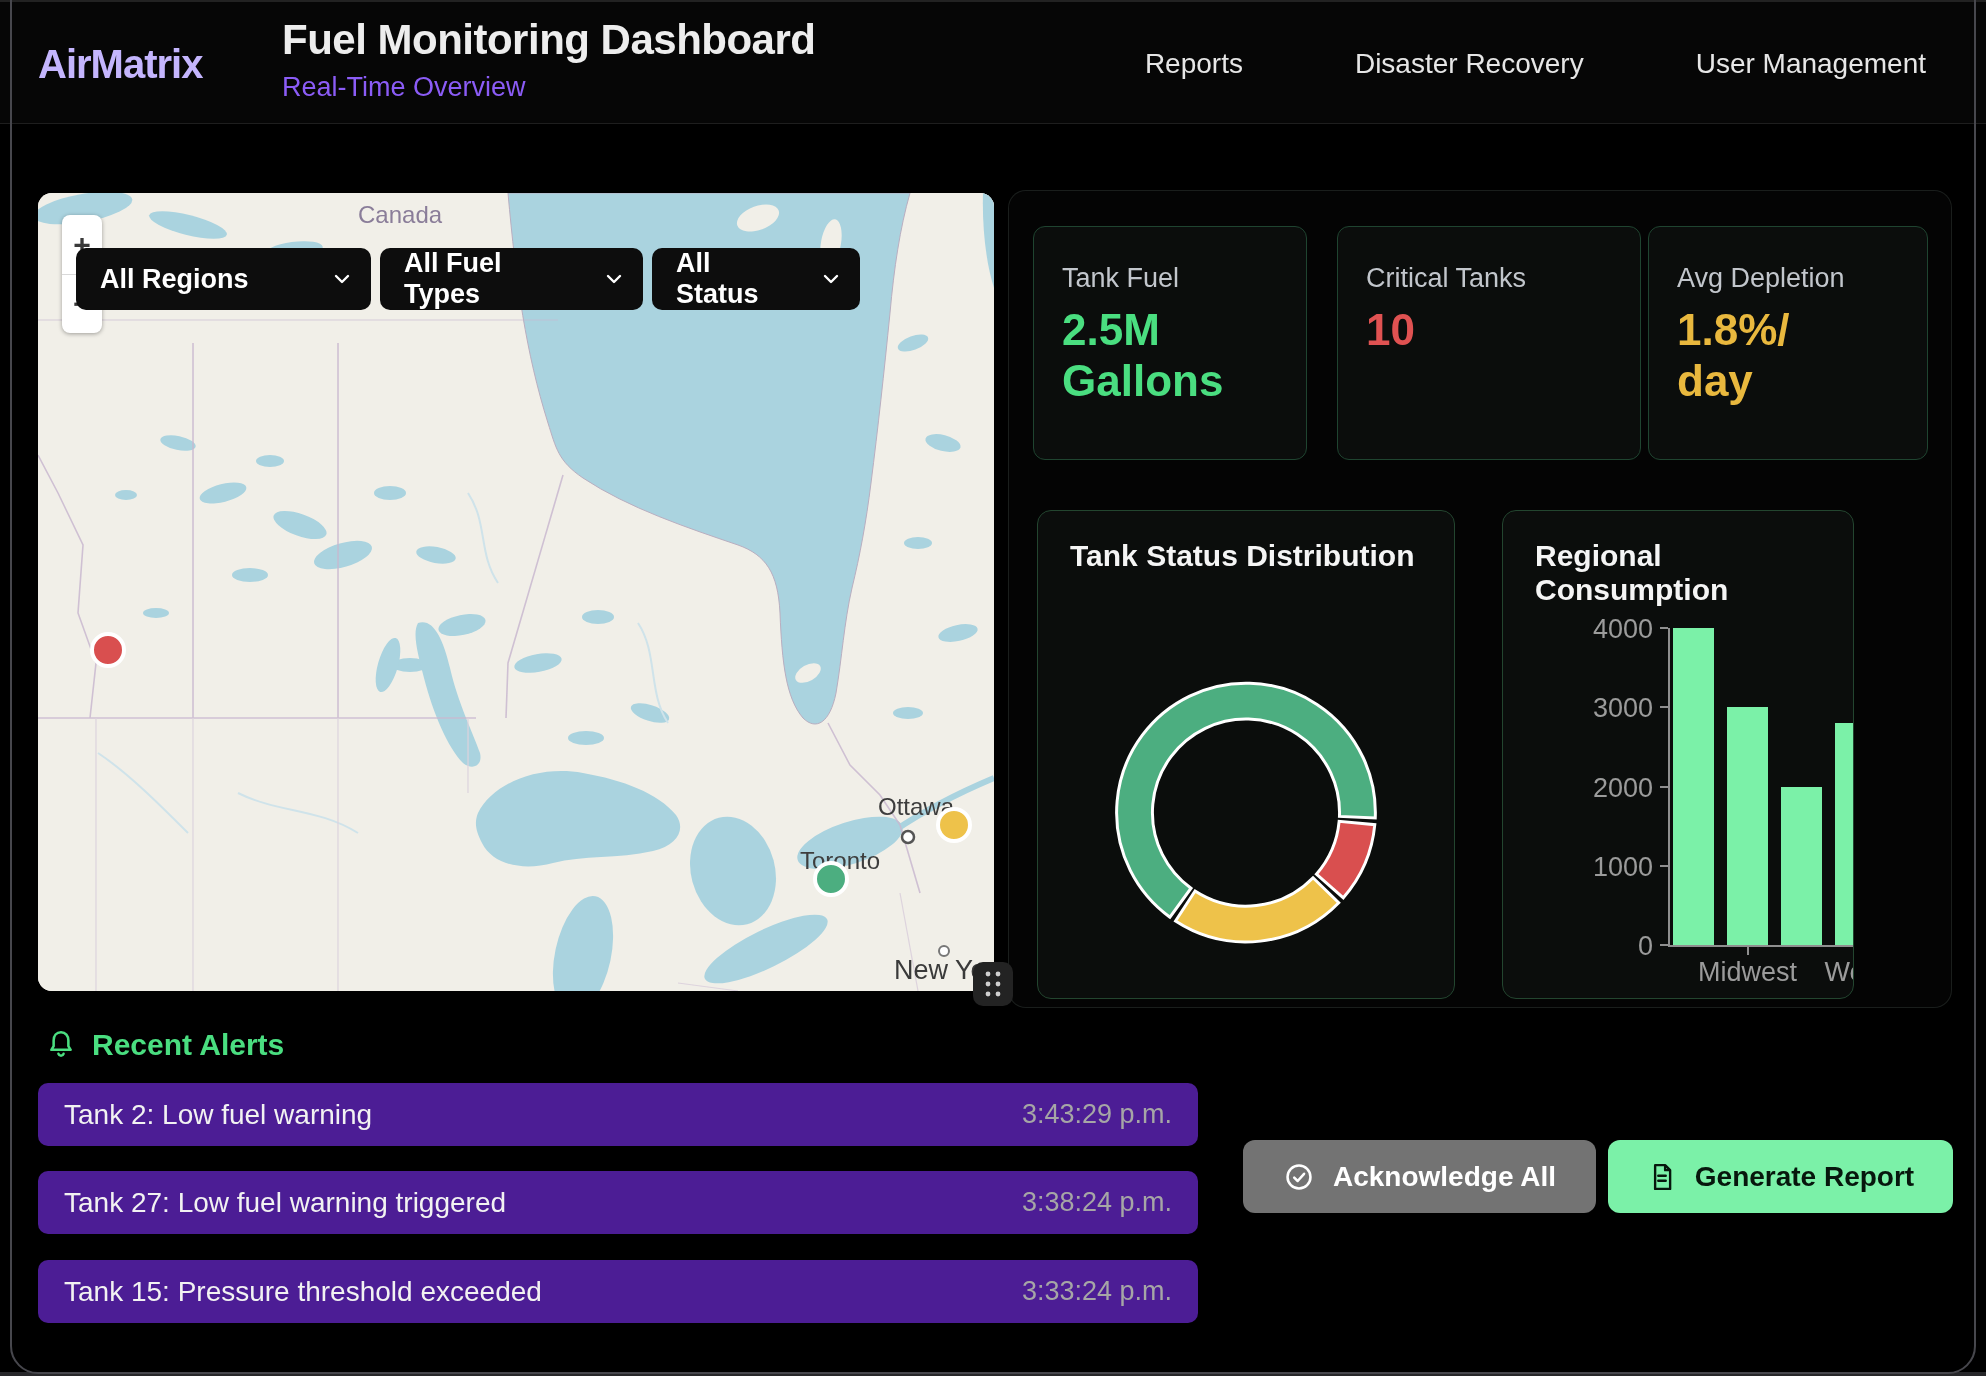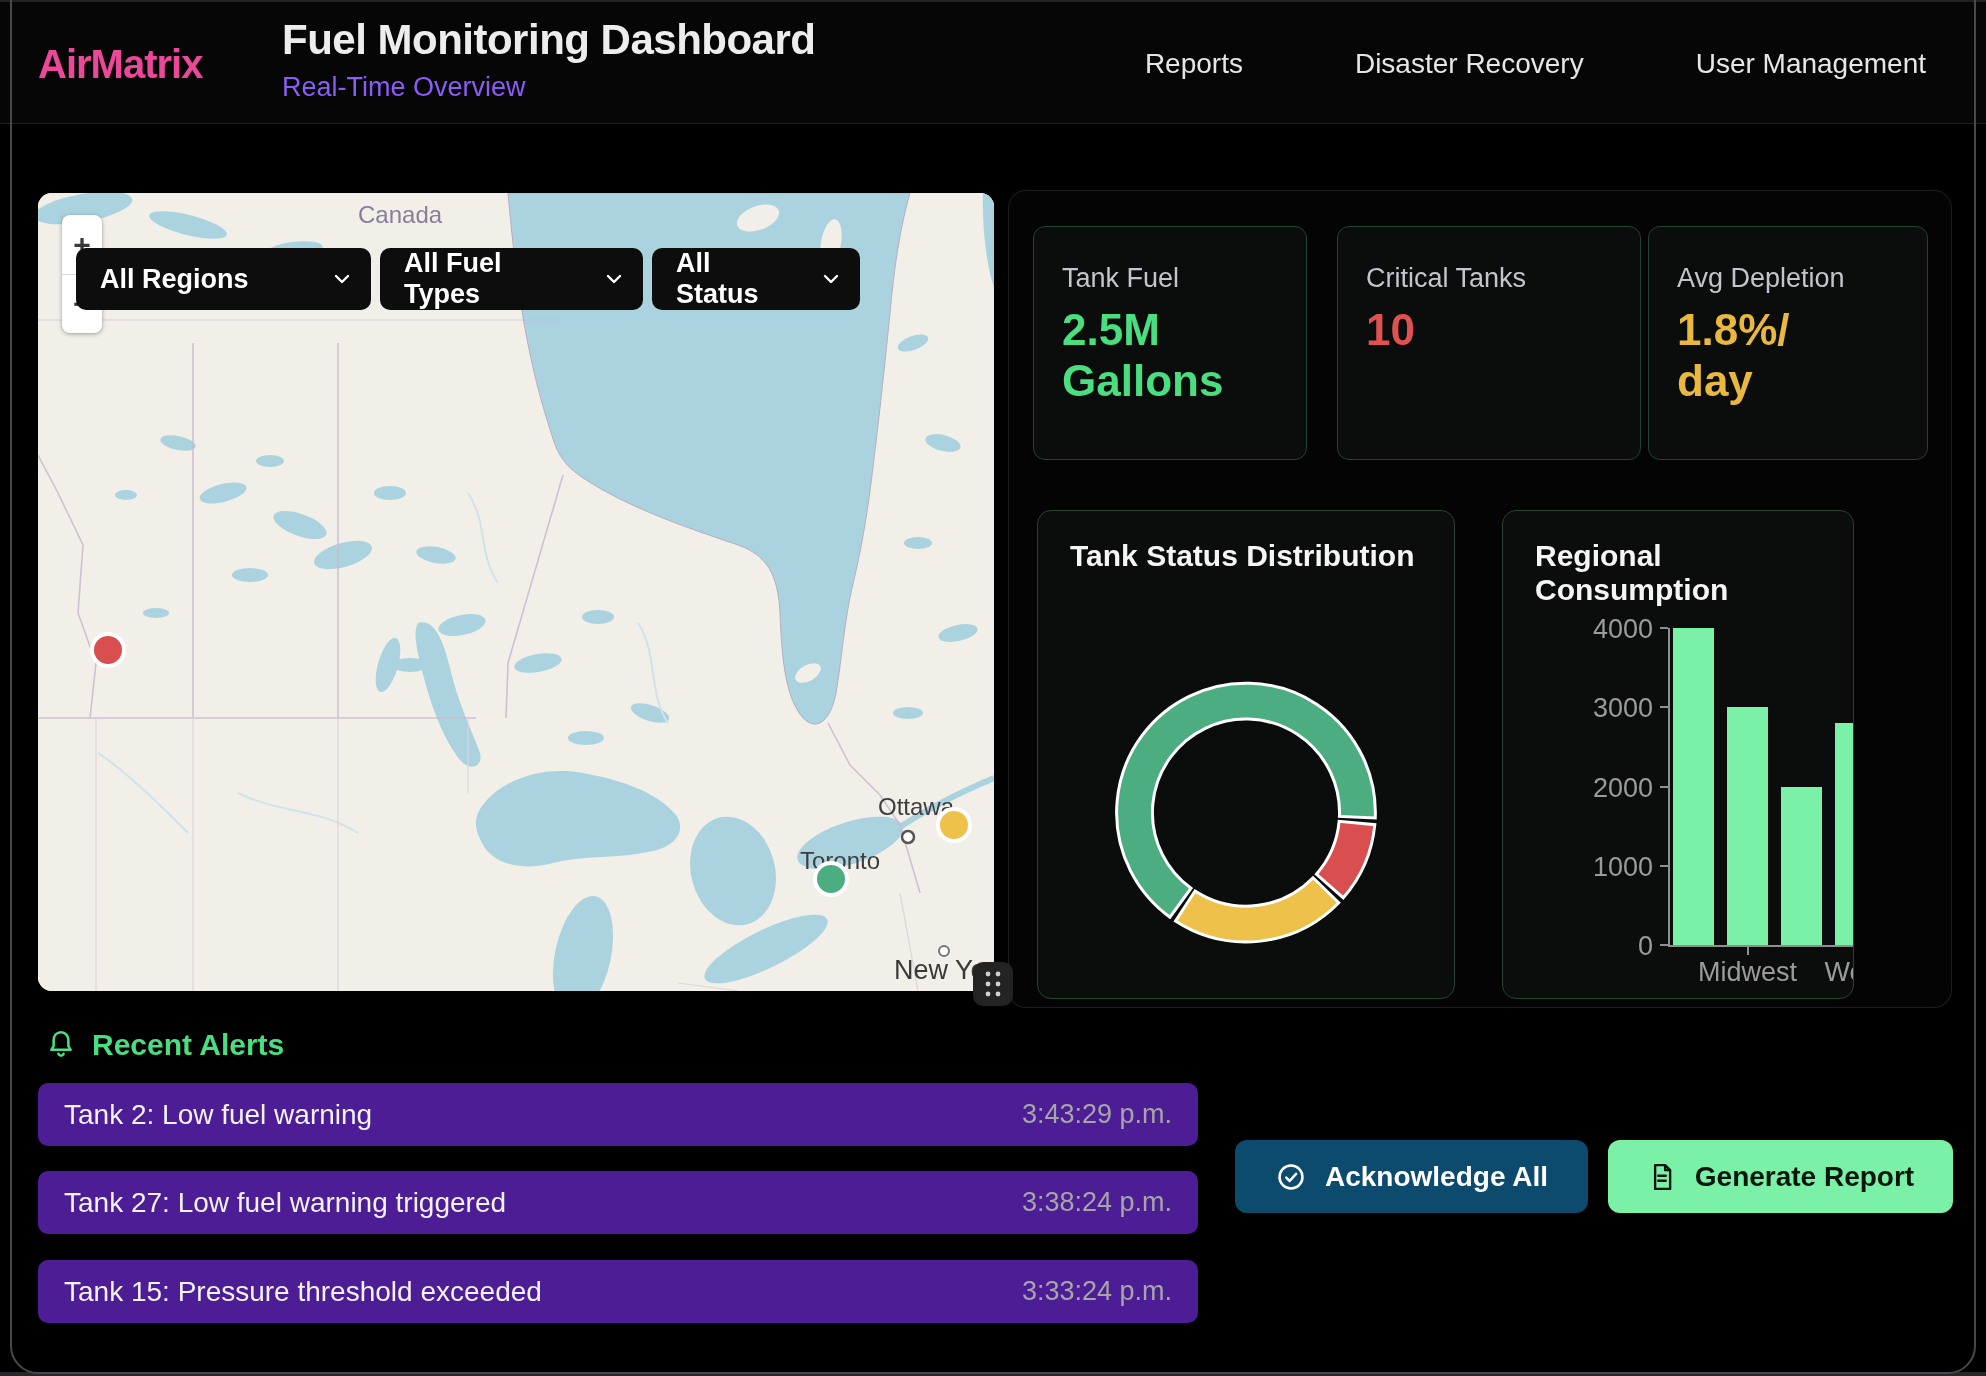--- a/index.html
+++ b/index.html
@@ -3,21 +3,21 @@
 <meta charset="utf-8">
 <style>
   * { margin:0; padding:0; box-sizing:border-box; }
   html,body { width:1986px; height:1376px; background:#000; overflow:hidden;
               font-family:"Liberation Sans","DejaVu Sans",sans-serif; }
   body { position:relative; }
 
   
   .header { position:absolute; left:0; top:0; width:1986px; height:124px;
             background:#060606; border-top:2px solid #222; border-bottom:1px solid #1e1e1e; }
-  .logo { position:absolute; left:38px; top:40px; font-size:40px; font-weight:bold; color:#ec4899; letter-spacing:-1px; }
+  .logo { position:absolute; left:38px; top:40px; font-size:40px; font-weight:bold; color:#c4b5fd; letter-spacing:-1px; }
   .title-block { position:absolute; left:282px; top:14px; }
   .page-title { font-size:42px; font-weight:bold; color:#ededed; letter-spacing:-0.5px; }
   .page-subtitle { font-size:27px; color:#8b5cf6; margin-top:8px; }
   .nav { position:absolute; right:60px; top:0; height:124px; display:flex; align-items:center; gap:112px; }
   .nav-item { font-size:28px; color:#e6e6e6; cursor:pointer; }
 
   
   .map-panel { position:absolute; left:38px; top:193px; width:956px; height:798px;
                border-radius:14px; overflow:hidden; background:#f1efe8; }
   .map-panel svg.basemap { position:absolute; inset:0; }
@@ -308,21 +308,21 @@
 </div>
 <div class="alert-row" style="top:1171px;">
   <span class="alert-msg">Tank 27: Low fuel warning triggered</span>
   <span class="alert-time">3:38:24 p.m.</span>
 </div>
 <div class="alert-row" style="top:1260px;">
   <span class="alert-msg">Tank 15: Pressure threshold exceeded</span>
   <span class="alert-time">3:33:24 p.m.</span>
 </div>
 
-<button class="btn btn-ack" style="background-color: #0c4a6e;">
+<button class="btn btn-ack" style="background-color: #737373; margin-left: 8px;">
   <svg width="32" height="32" viewBox="0 0 24 24">
     <circle cx="12" cy="12" r="8.6" fill="none" stroke="#fff" stroke-width="1.9"></circle>
     <polyline points="8.4,12.4 11,15 15.8,9.6" fill="none" stroke="#fff" stroke-width="1.9" stroke-linecap="round" stroke-linejoin="round"></polyline>
   </svg>
   <span>Acknowledge All</span>
 </button>
 
 <button class="btn btn-gen" style="background-color: rgb(123, 241, 168);">
   <svg width="30" height="32" viewBox="0 0 24 24">
     <path d="M6.5 2.5 h8 l4 4 v15 h-12 z" fill="none" stroke="#07170d" stroke-width="1.9" stroke-linejoin="round"></path>

